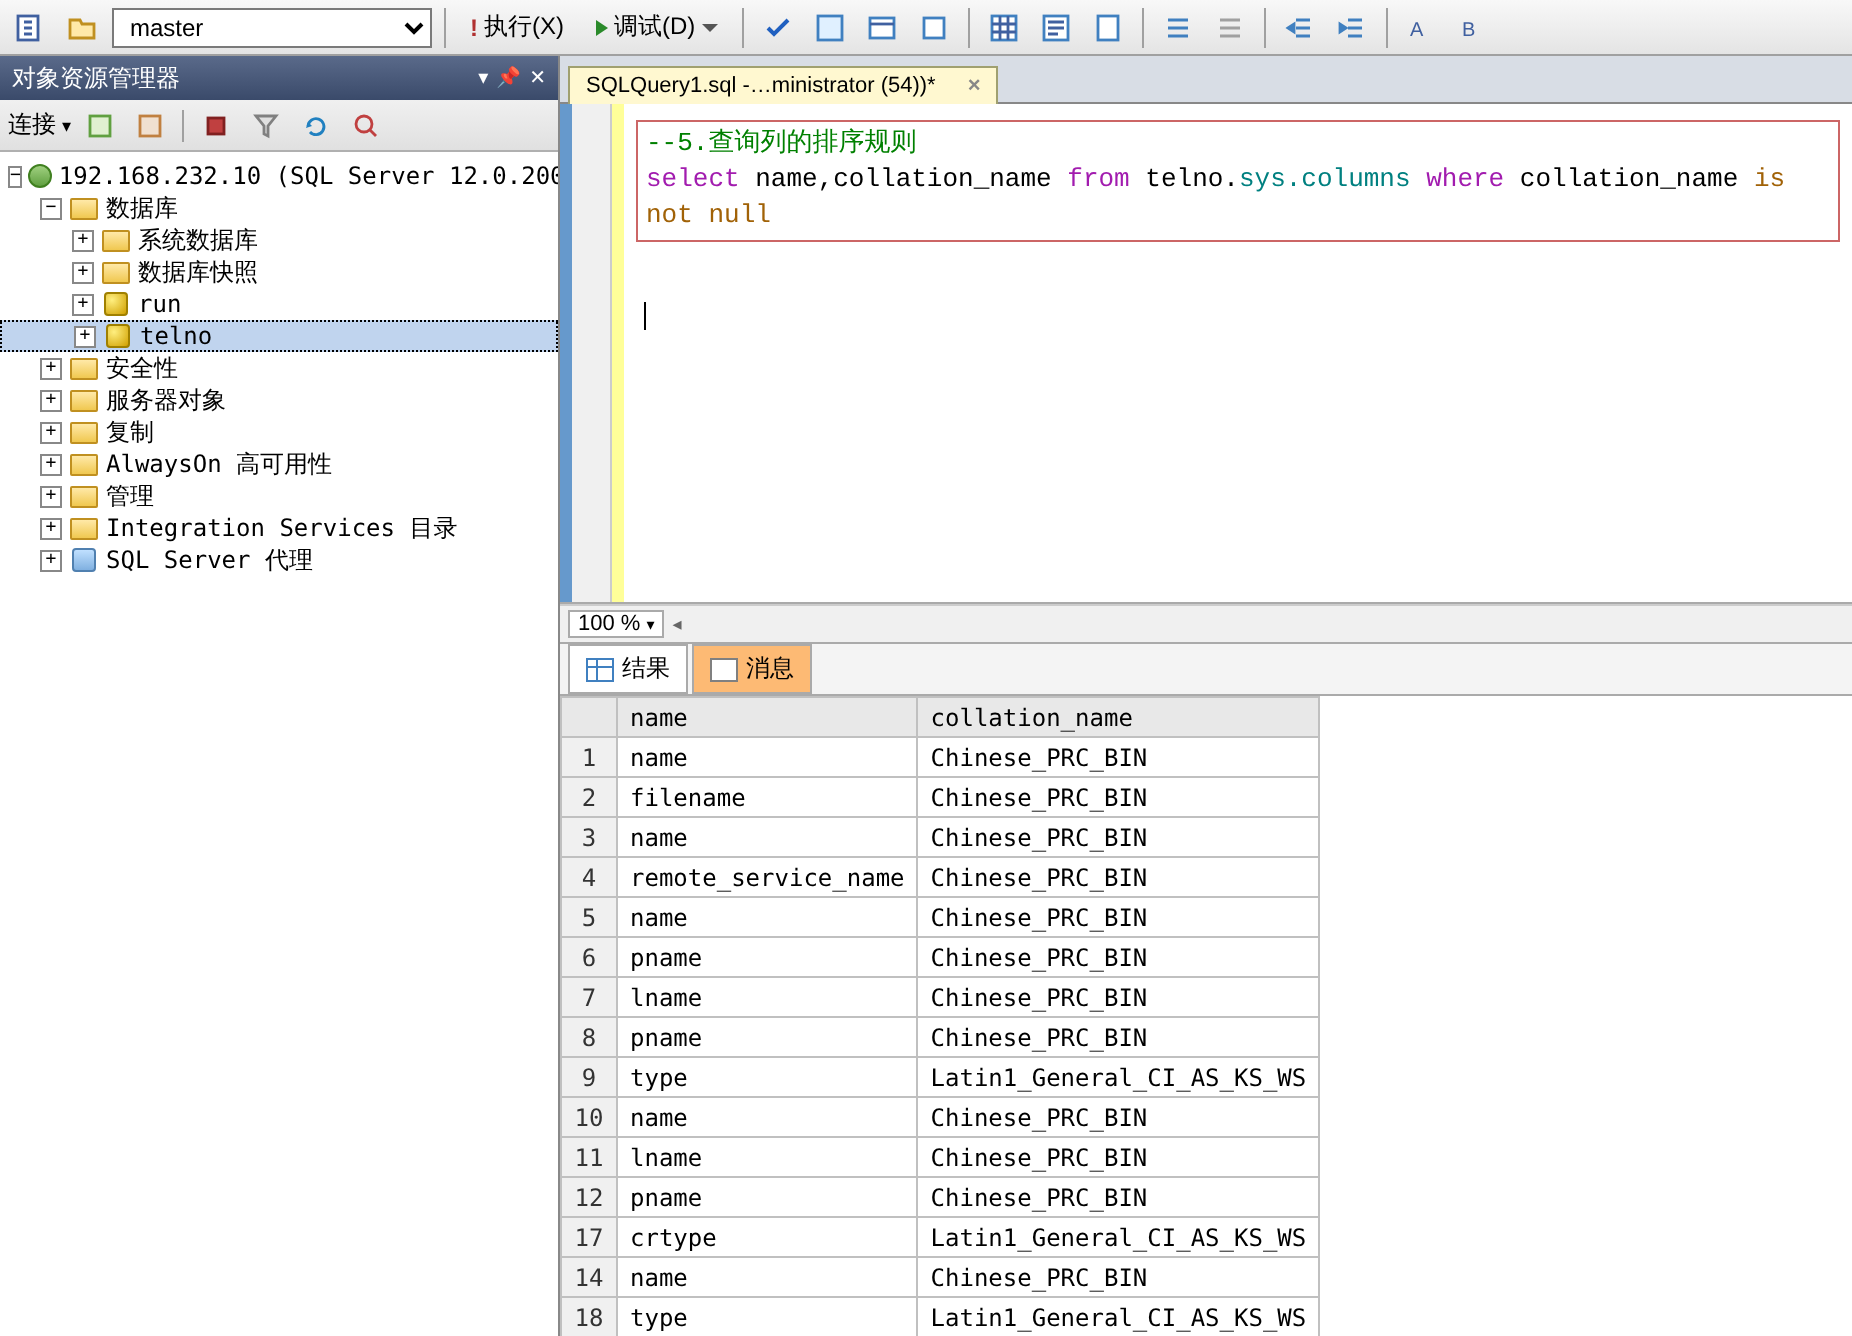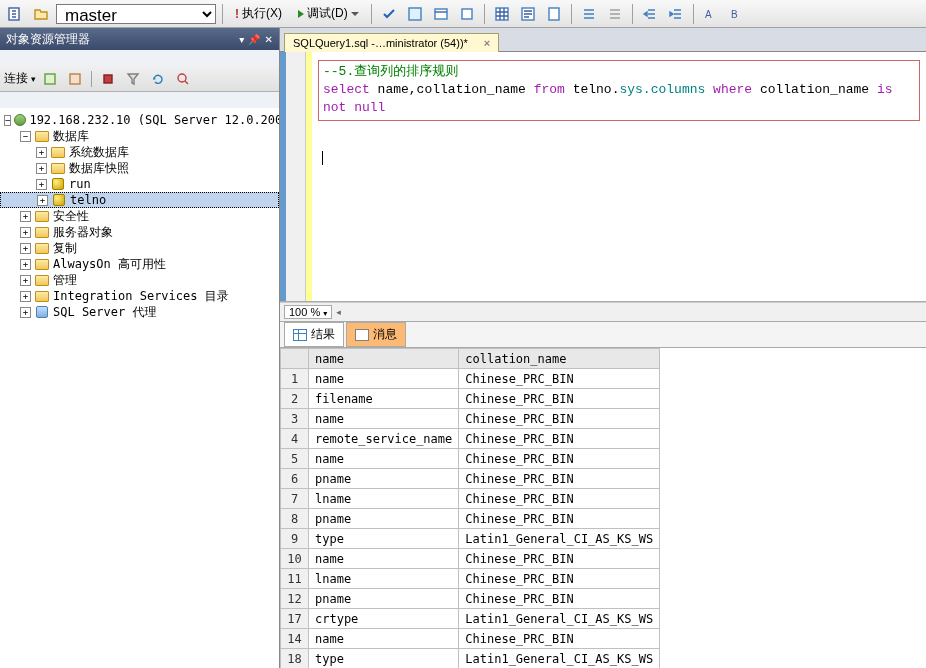--- a/index.html
+++ b/index.html
@@ -1,23 +1,23 @@
 <!DOCTYPE html>
 <html><head>
 <meta charset="utf-8">
 <style>
   * { box-sizing: border-box; margin: 0; padding: 0; }
   body { font-family: "Microsoft YaHei", Tahoma, sans-serif; font-size: 12px; background: #fff; width: 926px; height: 668px; overflow: hidden; }
   .toolbar-top { height: 28px; background: linear-gradient(#f8f8f8, #e4e4e4); border-bottom: 1px solid #a0a0a0; display: flex; align-items: center; padding: 0 4px; gap: 4px; }
   .tb-sep { width: 1px; height: 20px; background: #a0a0a0; margin: 0 2px; }
   .tb-btn { width: 22px; height: 22px; display: flex; align-items: center; justify-content: center; cursor: pointer; border-radius: 2px; }
-  .db-select { height: 20px; width: 160px; border: 1px solid #7a7a7a; background: #fff; padding: 0 4px; font-size: 17px; }
+  .db-select { height: 20px; width: 160px; border: 1px solid #7a7a7a; background: #fff; padding: 0 4px; font-size: 12px; }
   .exec-btn { display: flex; align-items: center; gap: 3px; padding: 0 6px; height: 22px; cursor: pointer; }
   .main { display: flex; height: 640px; }
-  .sidebar { width: 280px; background: #eef2f7; border-right: 1px solid #888; display: flex; flex-direction: column; gap: 16px; }
+  .sidebar { width: 280px; background: #eef2f7; border-right: 1px solid #888; display: flex; flex-direction: column; }
   .sidebar-title { height: 22px; background: linear-gradient(#5a6a8a, #3a4a6a); color: #fff; padding: 0 6px; display: flex; align-items: center; justify-content: space-between; font-size: 12px; }
   .sidebar-title-btns { display: flex; gap: 4px; }
   .sidebar-toolbar { height: 26px; background: linear-gradient(#f0f0f0, #e0e0e0); border-bottom: 1px solid #b0b0b0; display: flex; align-items: center; padding: 0 4px; gap: 3px; }
   .tree { flex: 1; background: #fff; overflow: auto; padding: 4px 0; font-family: "SimSun", monospace; font-size: 12px; }
   .tree-node { display: flex; align-items: center; height: 16px; padding: 0 2px; white-space: nowrap; cursor: pointer; }
   .tree-node.selected { background: #c0d4ee; border: 1px dotted #000; }
   .exp { width: 11px; height: 11px; border: 1px solid #888; display: flex; align-items: center; justify-content: center; font-size: 9px; line-height: 1; margin-right: 3px; background: #fff; cursor: pointer; }
   .ticon { width: 16px; height: 14px; margin-right: 3px; display: inline-flex; align-items: center; justify-content: center; }
   .folder { background: linear-gradient(#ffe9a8, #f0c850); border: 1px solid #c09020; border-radius: 1px; width: 14px; height: 11px; }
   .db-icon { width: 12px; height: 12px; background: radial-gradient(circle at 30% 30%, #ffef80, #d0a000); border: 1px solid #a08000; border-radius: 2px; }
@@ -29,21 +29,21 @@
   .tab-close { color: #888; font-weight: bold; cursor: pointer; }
   .editor-wrap { display: flex; height: 250px; border-bottom: 1px solid #aaa; overflow: hidden; }
   .gutter-blue { width: 6px; background: #6699cc; }
   .gutter-gray { width: 20px; background: #f0f0f0; border-right: 1px solid #ccc; }
   .gutter-yellow { width: 6px; background: #ffff99; }
   .editor { flex: 1; background: #fff; font-family: Consolas, "Courier New", monospace; font-size: 13px; padding: 8px 6px; position: relative; }
   .highlight-box { border: 1px solid #cc6666; padding: 2px 4px; line-height: 1.4; }
   .sql-comment { color: #008000; }
   .sql-kw { color: #a21caf; }
   .sql-obj { color: #008080; }
-  .sql-op { color: #a21caf; }
+  .sql-op { color: #a16207; }
   .caret-line { margin-top: 30px; margin-left: 4px; }
   .caret { border-left: 1px solid #000; height: 14px; display: inline-block; }
   .zoom-bar { height: 20px; background: #f0f0f0; border-top: 1px solid #ccc; border-bottom: 1px solid #aaa; display: flex; align-items: center; font-size: 11px; padding: 0 4px; gap: 4px; }
   .zoom-sel { border: 1px solid #aaa; padding: 0 4px; background: #fff; }
   .result-tabs { height: 26px; background: #f4f4f4; border-bottom: 1px solid #aaa; display: flex; align-items: center; padding: 0 4px; gap: 2px; }
   .rtab { display: flex; align-items: center; gap: 4px; padding: 3px 8px; border: 1px solid #aaa; background: #fff; font-size: 12px; cursor: pointer; }
   .rtab.inactive { background: #fdba74; }
   .ricon-grid { width: 14px; height: 12px; background: #fff; border: 1px solid #4080c0; position: relative; }
   .ricon-grid::before { content: ""; position: absolute; left: 0; right: 0; top: 3px; height: 1px; background: #4080c0; }
   .ricon-grid::after { content: ""; position: absolute; top: 0; bottom: 0; left: 4px; width: 1px; background: #4080c0; }

